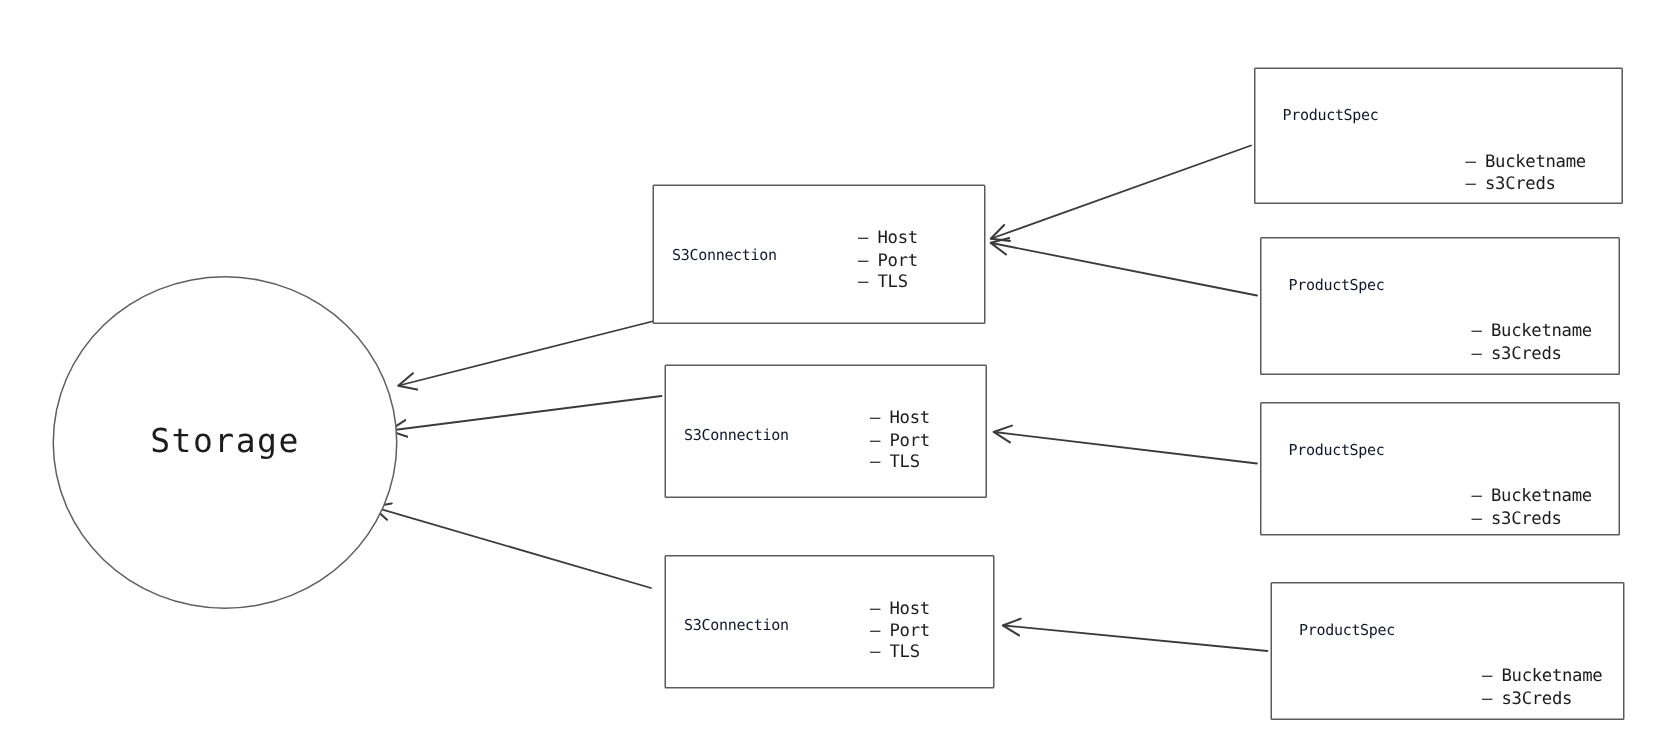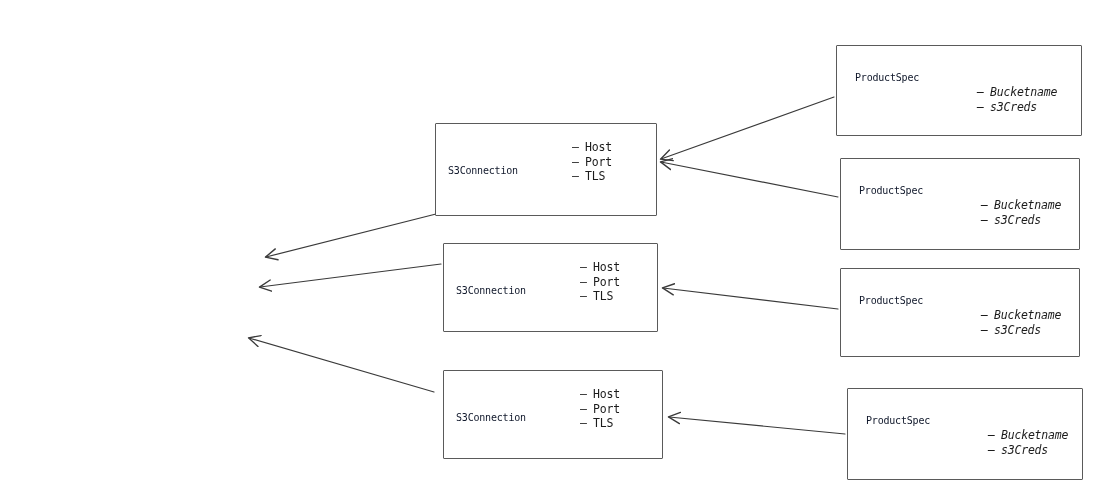--- a/index.html
+++ b/index.html
@@ -53,24 +53,24 @@
   .attr-row {
     display: block;
     white-space: nowrap;
   }
   .attr-dash {
     display: inline-block;
     width: 13px;
   }
   
   .conn-title { left: 12px; top: 12px; margin-top: 28px; }
-  .conn-attrs { left: 136px; top: 16px; }
+  .conn-attrs { left: 136px; top: 27px; }
   
   .spec-title { left: 18px; top: 25px; }
-  .spec-attrs { left: 140px; top: 39px; font-style: italic; }
+  .spec-attrs { left: 140px; top: 54px; }
 
   
   .circle-node {
     position: absolute;
     box-sizing: border-box;
     border: 1.5px solid #5e5e5e;
     border-radius: 50%;
     background: #ffffff;
   }
   .circle-label {
@@ -107,20 +107,23 @@
       <path d="M 834 97 L 661 159" marker-end="url(#arrowhead)"></path>
 
       <path d="M 838 197 L 661 162" marker-end="url(#arrowhead)"></path>
 
       <path d="M 838 309 L 663 288" marker-end="url(#arrowhead)"></path>
 
       <path d="M 845 434 L 669 417" marker-end="url(#arrowhead)"></path>
     </g>
   </svg>
 
+  <div class="circle-node" style="left:35px; top:184px; width:230px; height:222px;">
+    <div class="circle-label">Storage</div>
+  </div>
 
   <div class="node-box" style="left:435px; top:123px; width:222px; height:93px;">
     <div class="node-title conn-title">S3Connection</div>
     <div class="node-attrs conn-attrs">
       <span class="attr-row"><span class="attr-dash">–</span><span>Host</span></span>
       <span class="attr-row"><span class="attr-dash">–</span><span>Port</span></span>
       <span class="attr-row"><span class="attr-dash">–</span><span>TLS</span></span>
     </div>
   </div>
 

